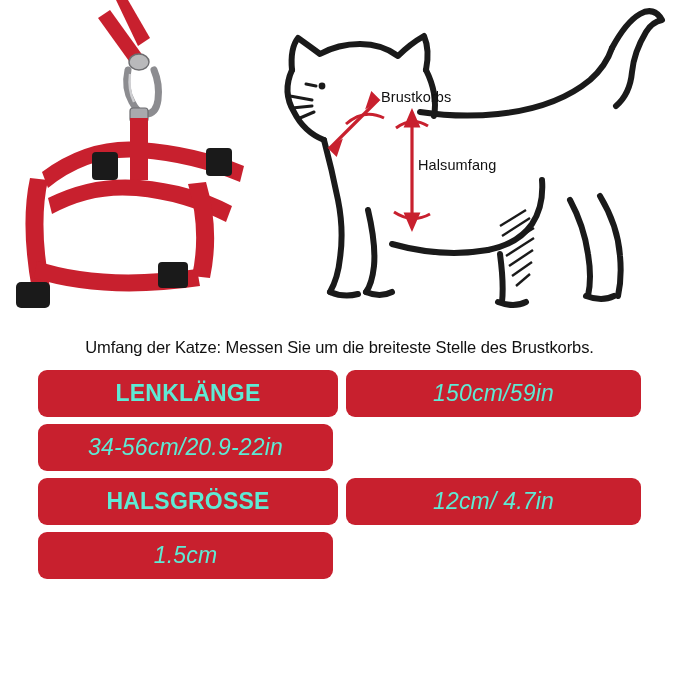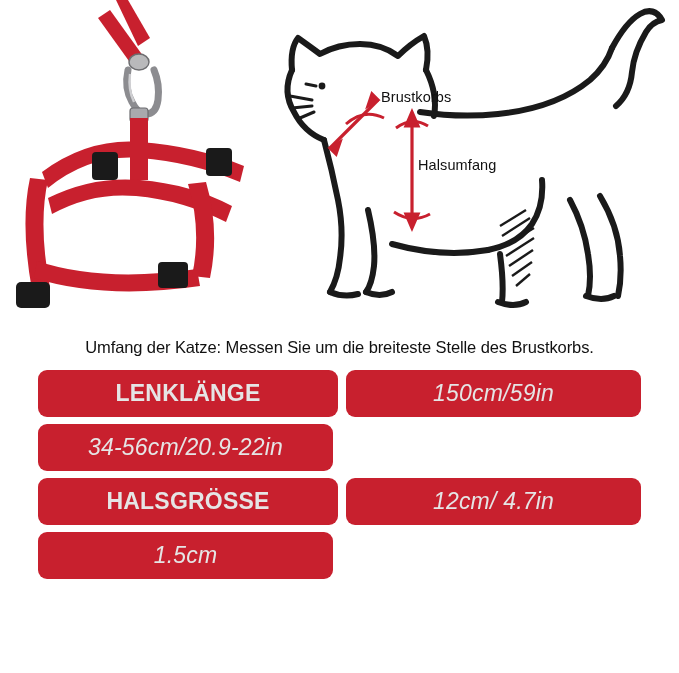--- a/index.html
+++ b/index.html
@@ -64,21 +64,21 @@
   }
   .spec-row {
     display: flex;
     align-items: stretch;
     margin-bottom: 7px;
     padding: 0 38px 0 38px;
     gap: 8px;
   }
   .cell {
     background: #c8202e;
-    color: #e5e5e5;
+    color: #5eead4;
     border-radius: 9px;
     display: flex;
     align-items: center;
     justify-content: center;
     height: 47px;
     font-size: 23px;
     font-weight: bold;
     letter-spacing: 0.2px;
   }
   .cell-label {

